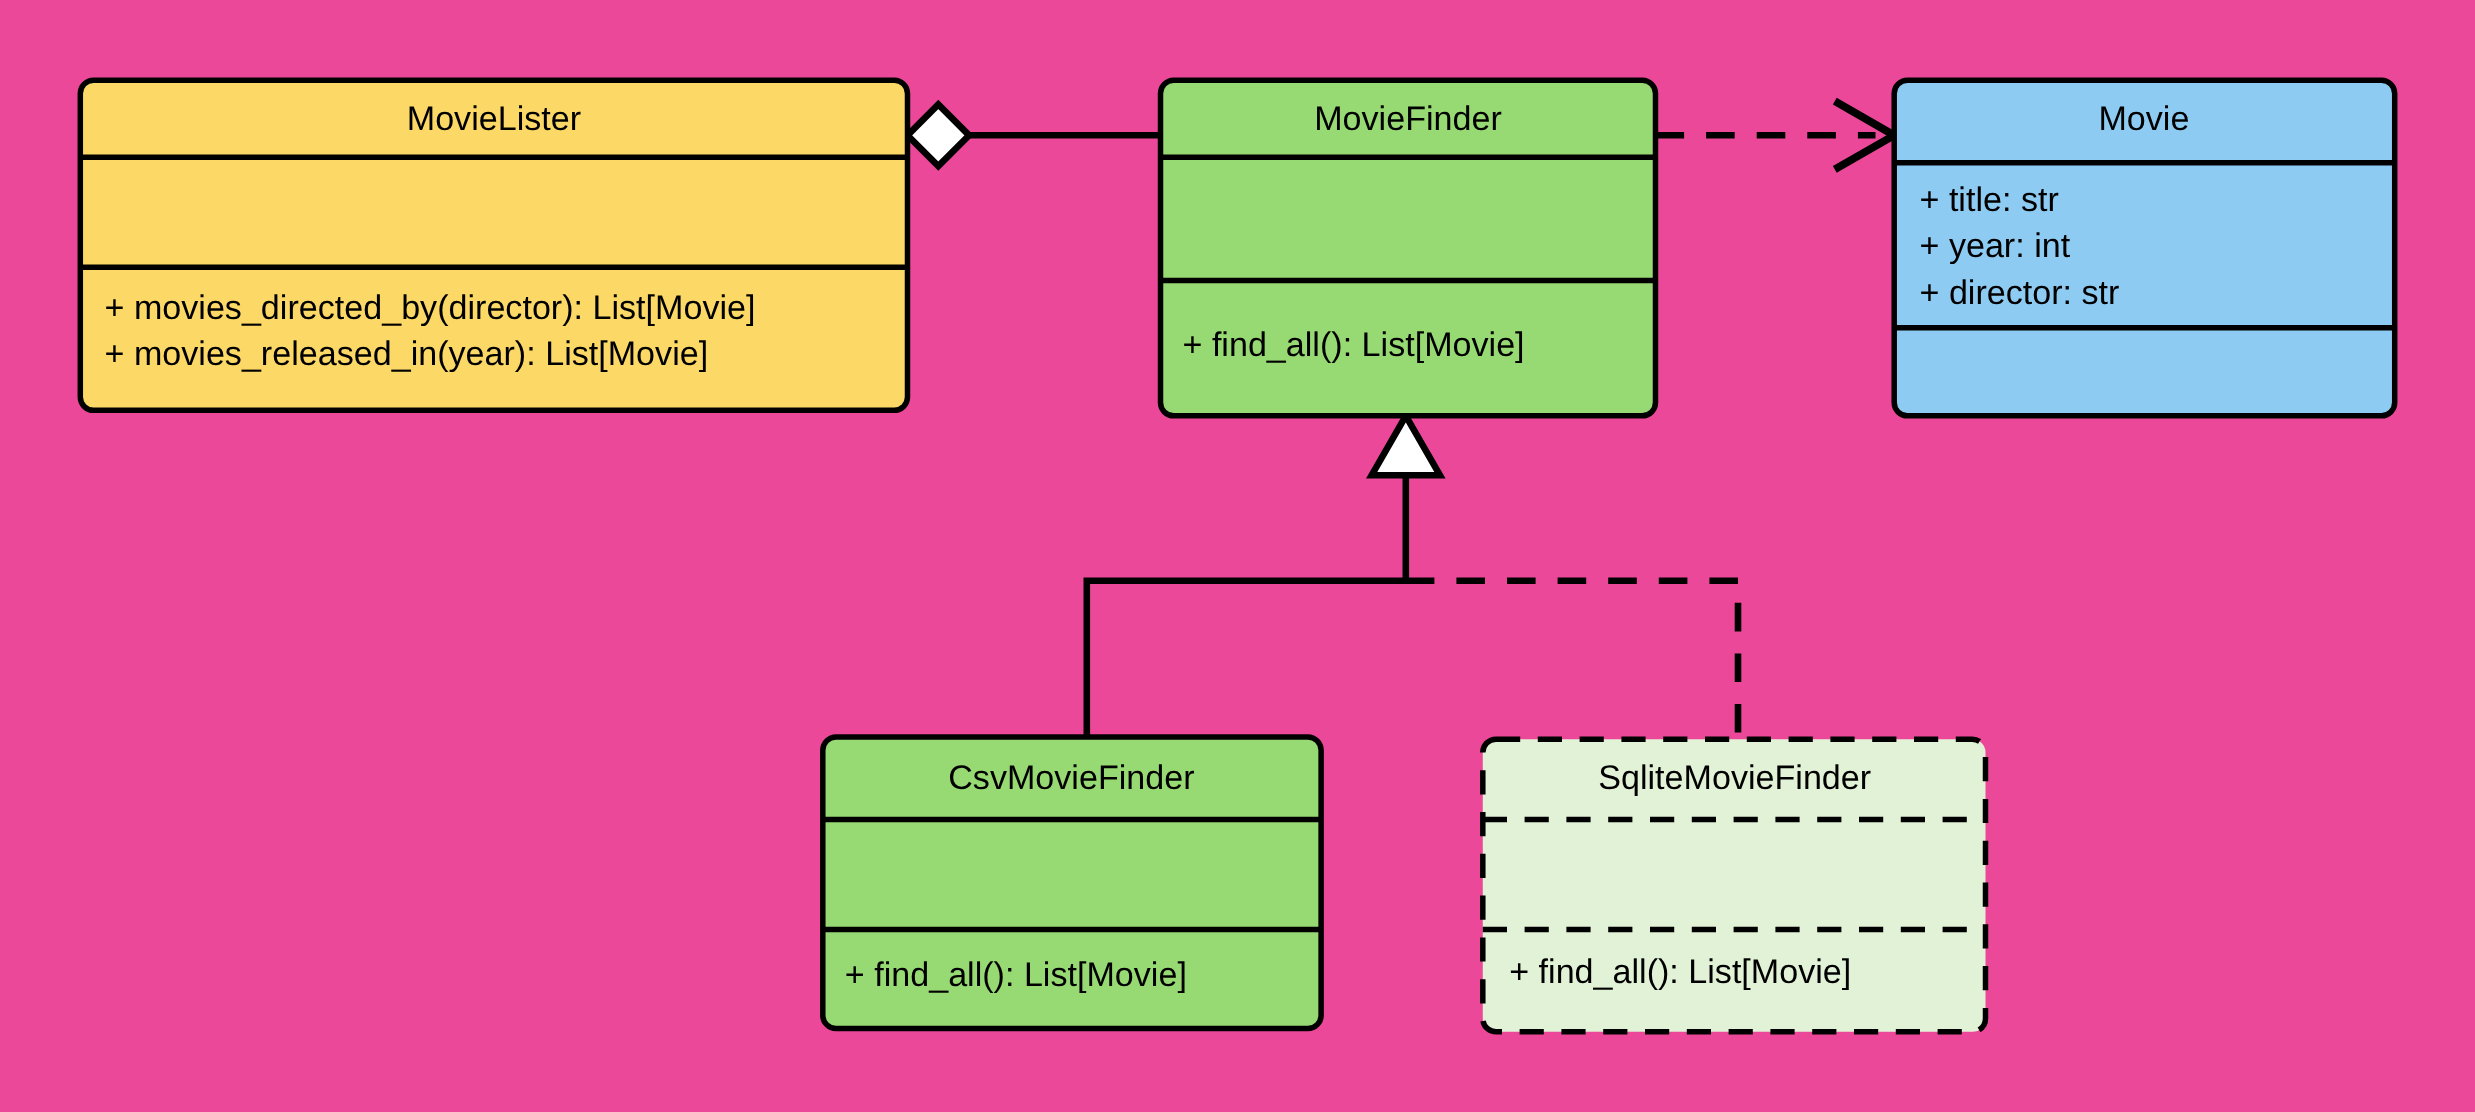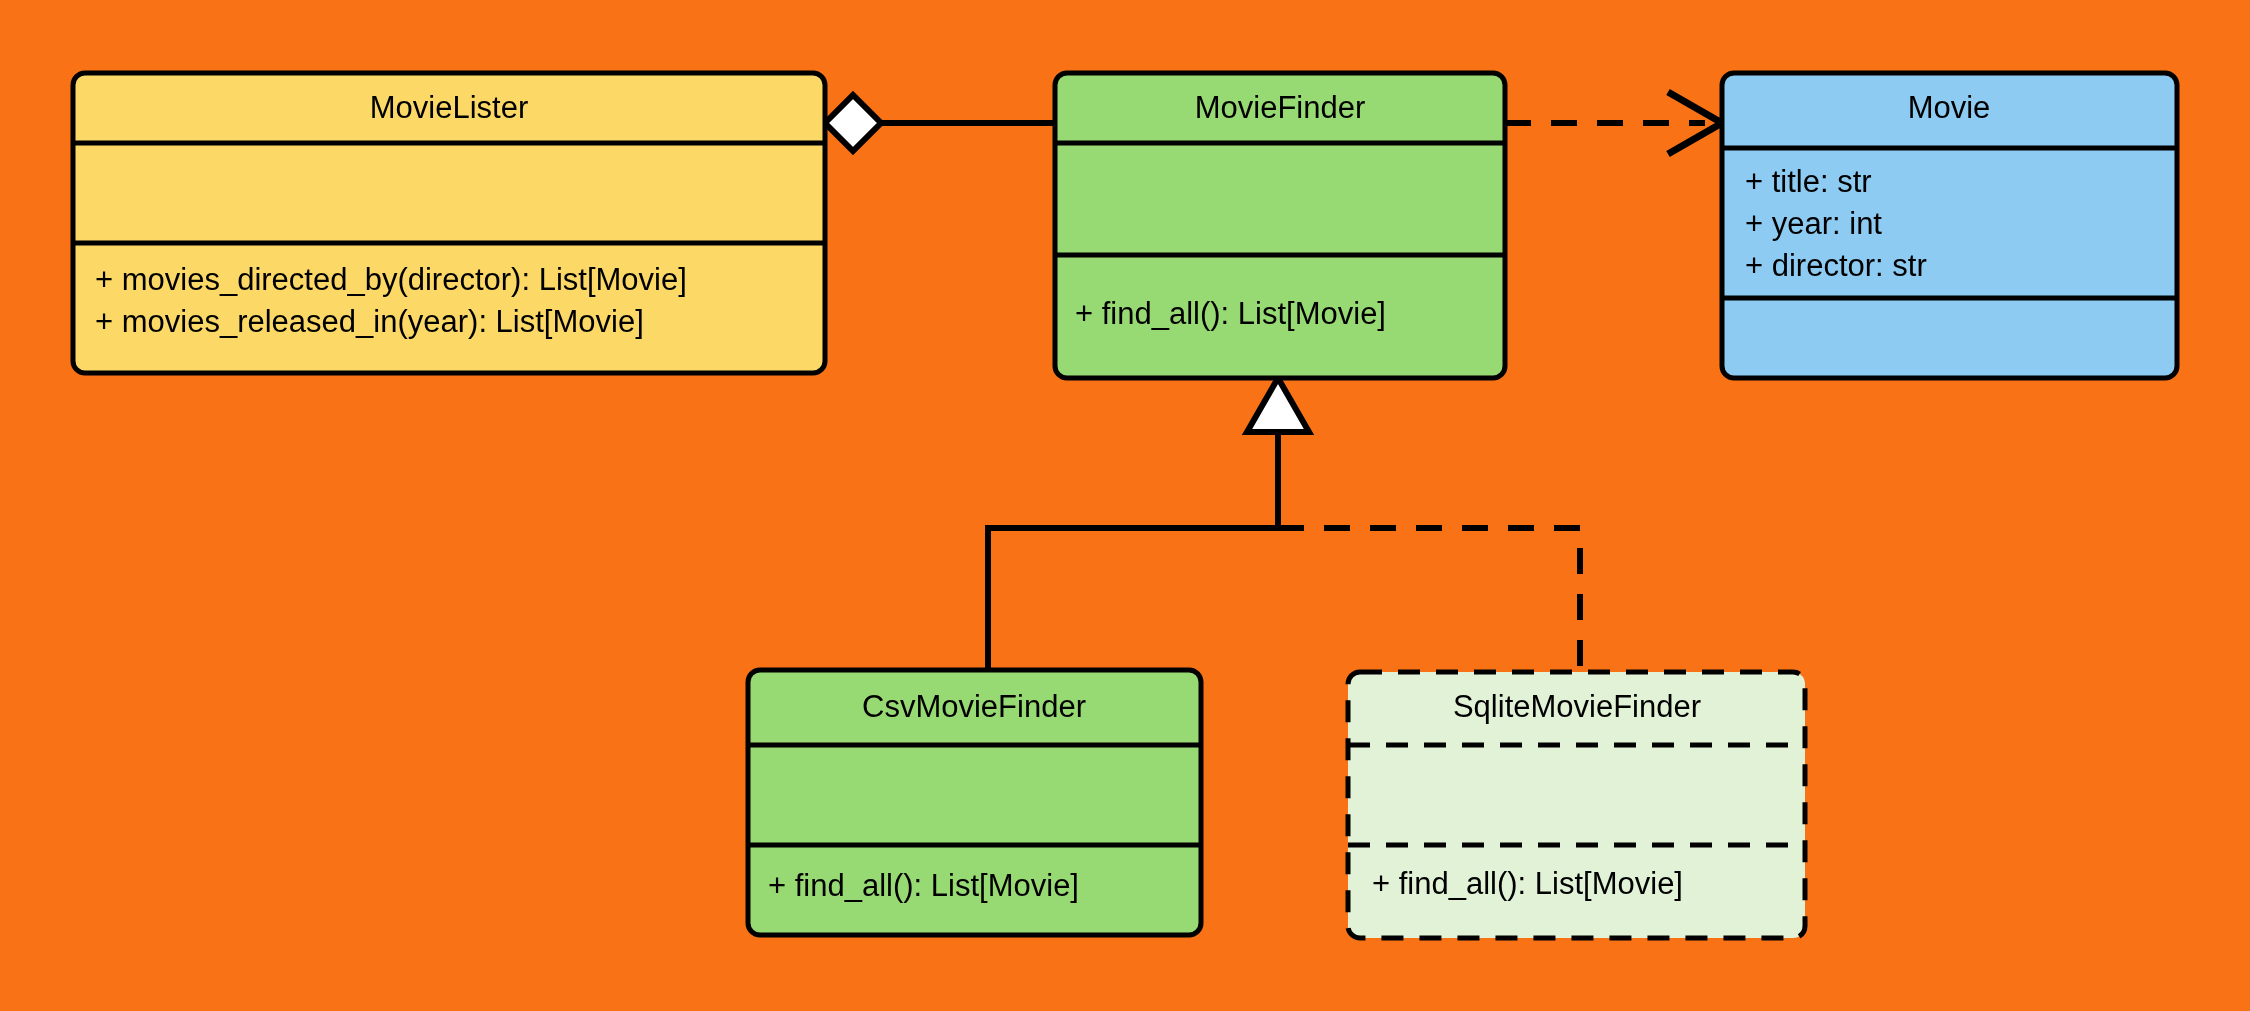--- a/index.html
+++ b/index.html
@@ -10,21 +10,21 @@
   body {
     width: 2250px;
     height: 1011px;
     font-family: "Liberation Sans", sans-serif;
     overflow: hidden;
   }
   #diagram-root {
     position: relative;
     width: 2250px;
     height: 1011px;
-    background: #f97316;
+    background: #ec4899;
   }
   svg#uml-canvas {
     display: block;
     width: 2250px;
     height: 1011px;
   }
   .cls-box {
     stroke: #000000;
     stroke-width: 5;
   }

